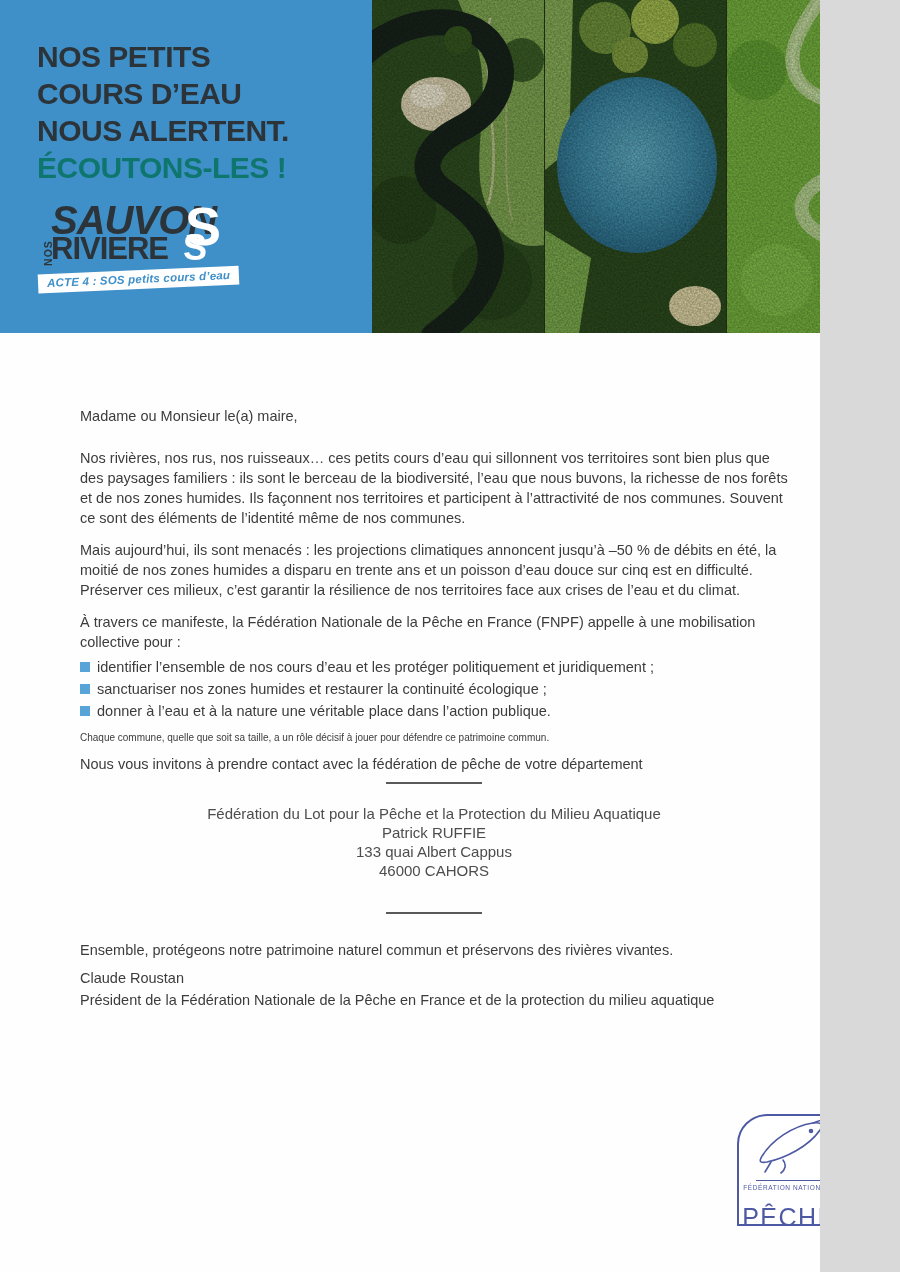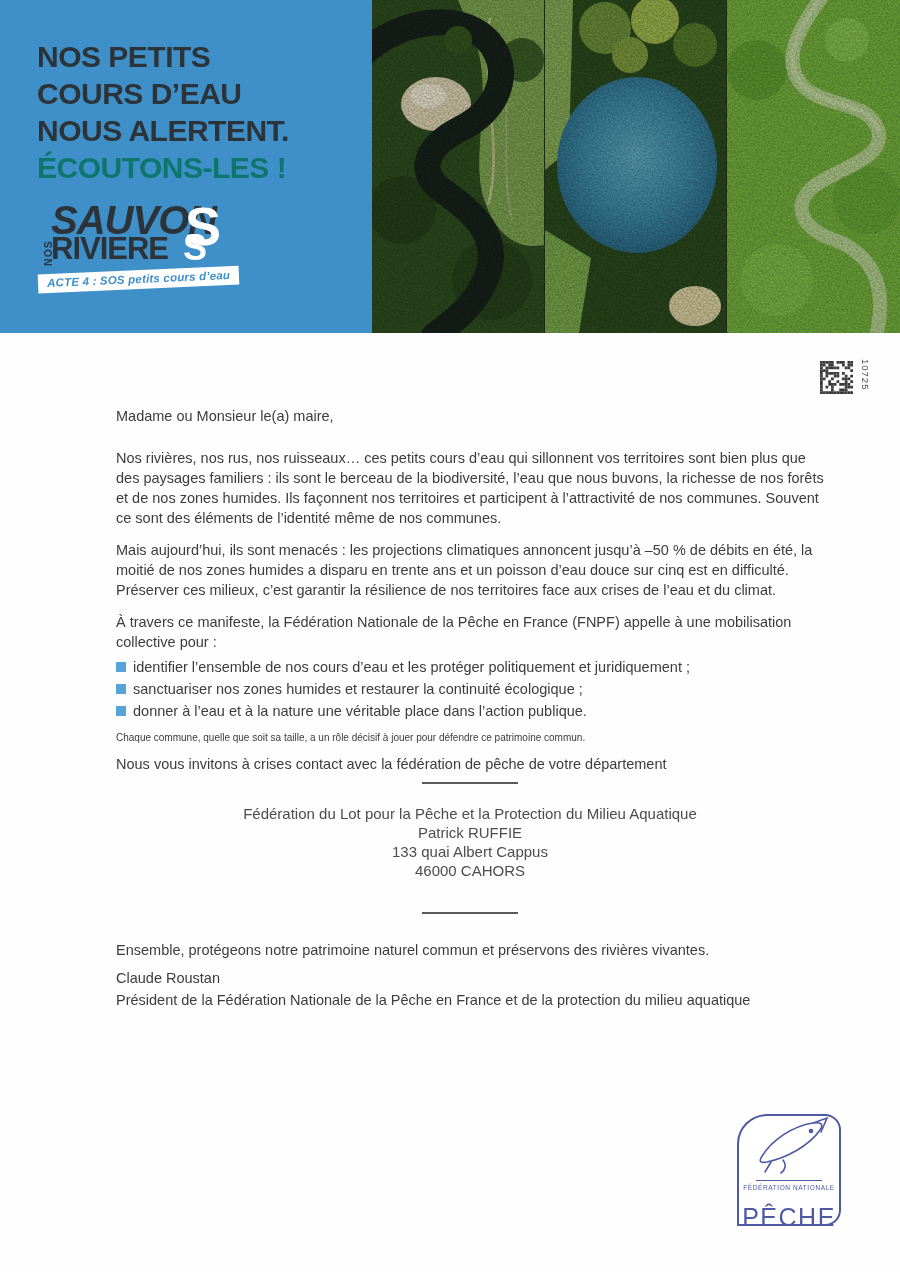--- a/index.html
+++ b/index.html
@@ -1,16 +1,16 @@
 <!DOCTYPE html>
 <html lang="fr"><head>
 <meta charset="utf-8">
 <style>
   html,body{margin:0;padding:0;background:#d9d9d9;}
-  .page{position:relative;width:900px;height:1272px;background:#fefefe;overflow:hidden;
+  .page{position:relative;width:820px;height:1272px;background:#fefefe;overflow:hidden;
         font-family:"Liberation Sans",sans-serif;color:#3c3c3c;}
 
   
   .hero{position:absolute;left:0;top:0;width:900px;height:333px;}
   .hero-blue{position:absolute;left:0;top:0;width:372px;height:333px;background:#3f90c9;}
   .hero-photos{position:absolute;left:372px;top:0;width:528px;height:333px;display:flex;}
   .photo{position:relative;height:333px;overflow:hidden;}
   .photo svg{position:absolute;left:0;top:0;}
   .photo+.photo{border-left:1px solid #1d2b14;}
 
@@ -28,21 +28,21 @@
   .acte-banner{position:absolute;left:38px;top:270px;background:#ffffff;color:#3f90c9;
                font-weight:bold;font-style:italic;font-size:11.5px;letter-spacing:.2px;
                padding:3px 9px 4px 9px;transform:rotate(-2.5deg);white-space:nowrap;}
 
   
   .datamatrix{position:absolute;left:820px;top:361px;width:33px;height:33px;}
   .print-code{position:absolute;left:860px;top:359px;font-size:9.5px;color:#4a4a4a;
               writing-mode:vertical-rl;letter-spacing:1px;}
 
   
-  .letter{position:absolute;left:116px;top:406px;width:708px;font-size:14.5px;line-height:20px;}
+  .letter{position:absolute;left:80px;top:406px;width:708px;font-size:14.5px;line-height:20px;}
   .letter p{margin:0;}
   .salutation{margin-bottom:22px !important;}
   .p1{margin-bottom:12px !important;}
   .p2{margin-bottom:12px !important;}
   .p3{margin-bottom:4px !important;}
   .bullets{margin-bottom:6px;}
   .bullet-item{position:relative;padding-left:17px;line-height:22px;}
   .bullet-sq{position:absolute;left:0;top:6px;width:10px;height:10px;background:#57a5d8;}
   .p4{margin-bottom:6px !important;white-space:nowrap;font-size:10px;}
   .p5{margin-bottom:6px !important;}
@@ -259,21 +259,21 @@
         <span class="bullet-sq"></span>
         <span>sanctuariser nos zones humides et restaurer la continuité écologique ;</span>
       </div>
       <div class="bullet-item">
         <span class="bullet-sq"></span>
         <span>donner à l’eau et à la nature une véritable place dans l’action publique.</span>
       </div>
     </div>
 
     <p class="p4">Chaque commune, quelle que soit sa taille, a un rôle décisif à jouer pour défendre ce patrimoine commun.</p>
-    <p class="p6">Nous vous invitons à crises contact avec la fédération de pêche de votre département</p>
+    <p class="p6">Nous vous invitons à prendre contact avec la fédération de pêche de votre département</p>
 
     <div class="divider"></div>
 
     <div class="contact-block">
       <div>Fédération du Lot pour la Pêche et la Protection du Milieu Aquatique</div>
       <div>Patrick RUFFIE</div>
       <div>133 quai Albert Cappus</div>
       <div>46000 CAHORS</div>
     </div>
 

